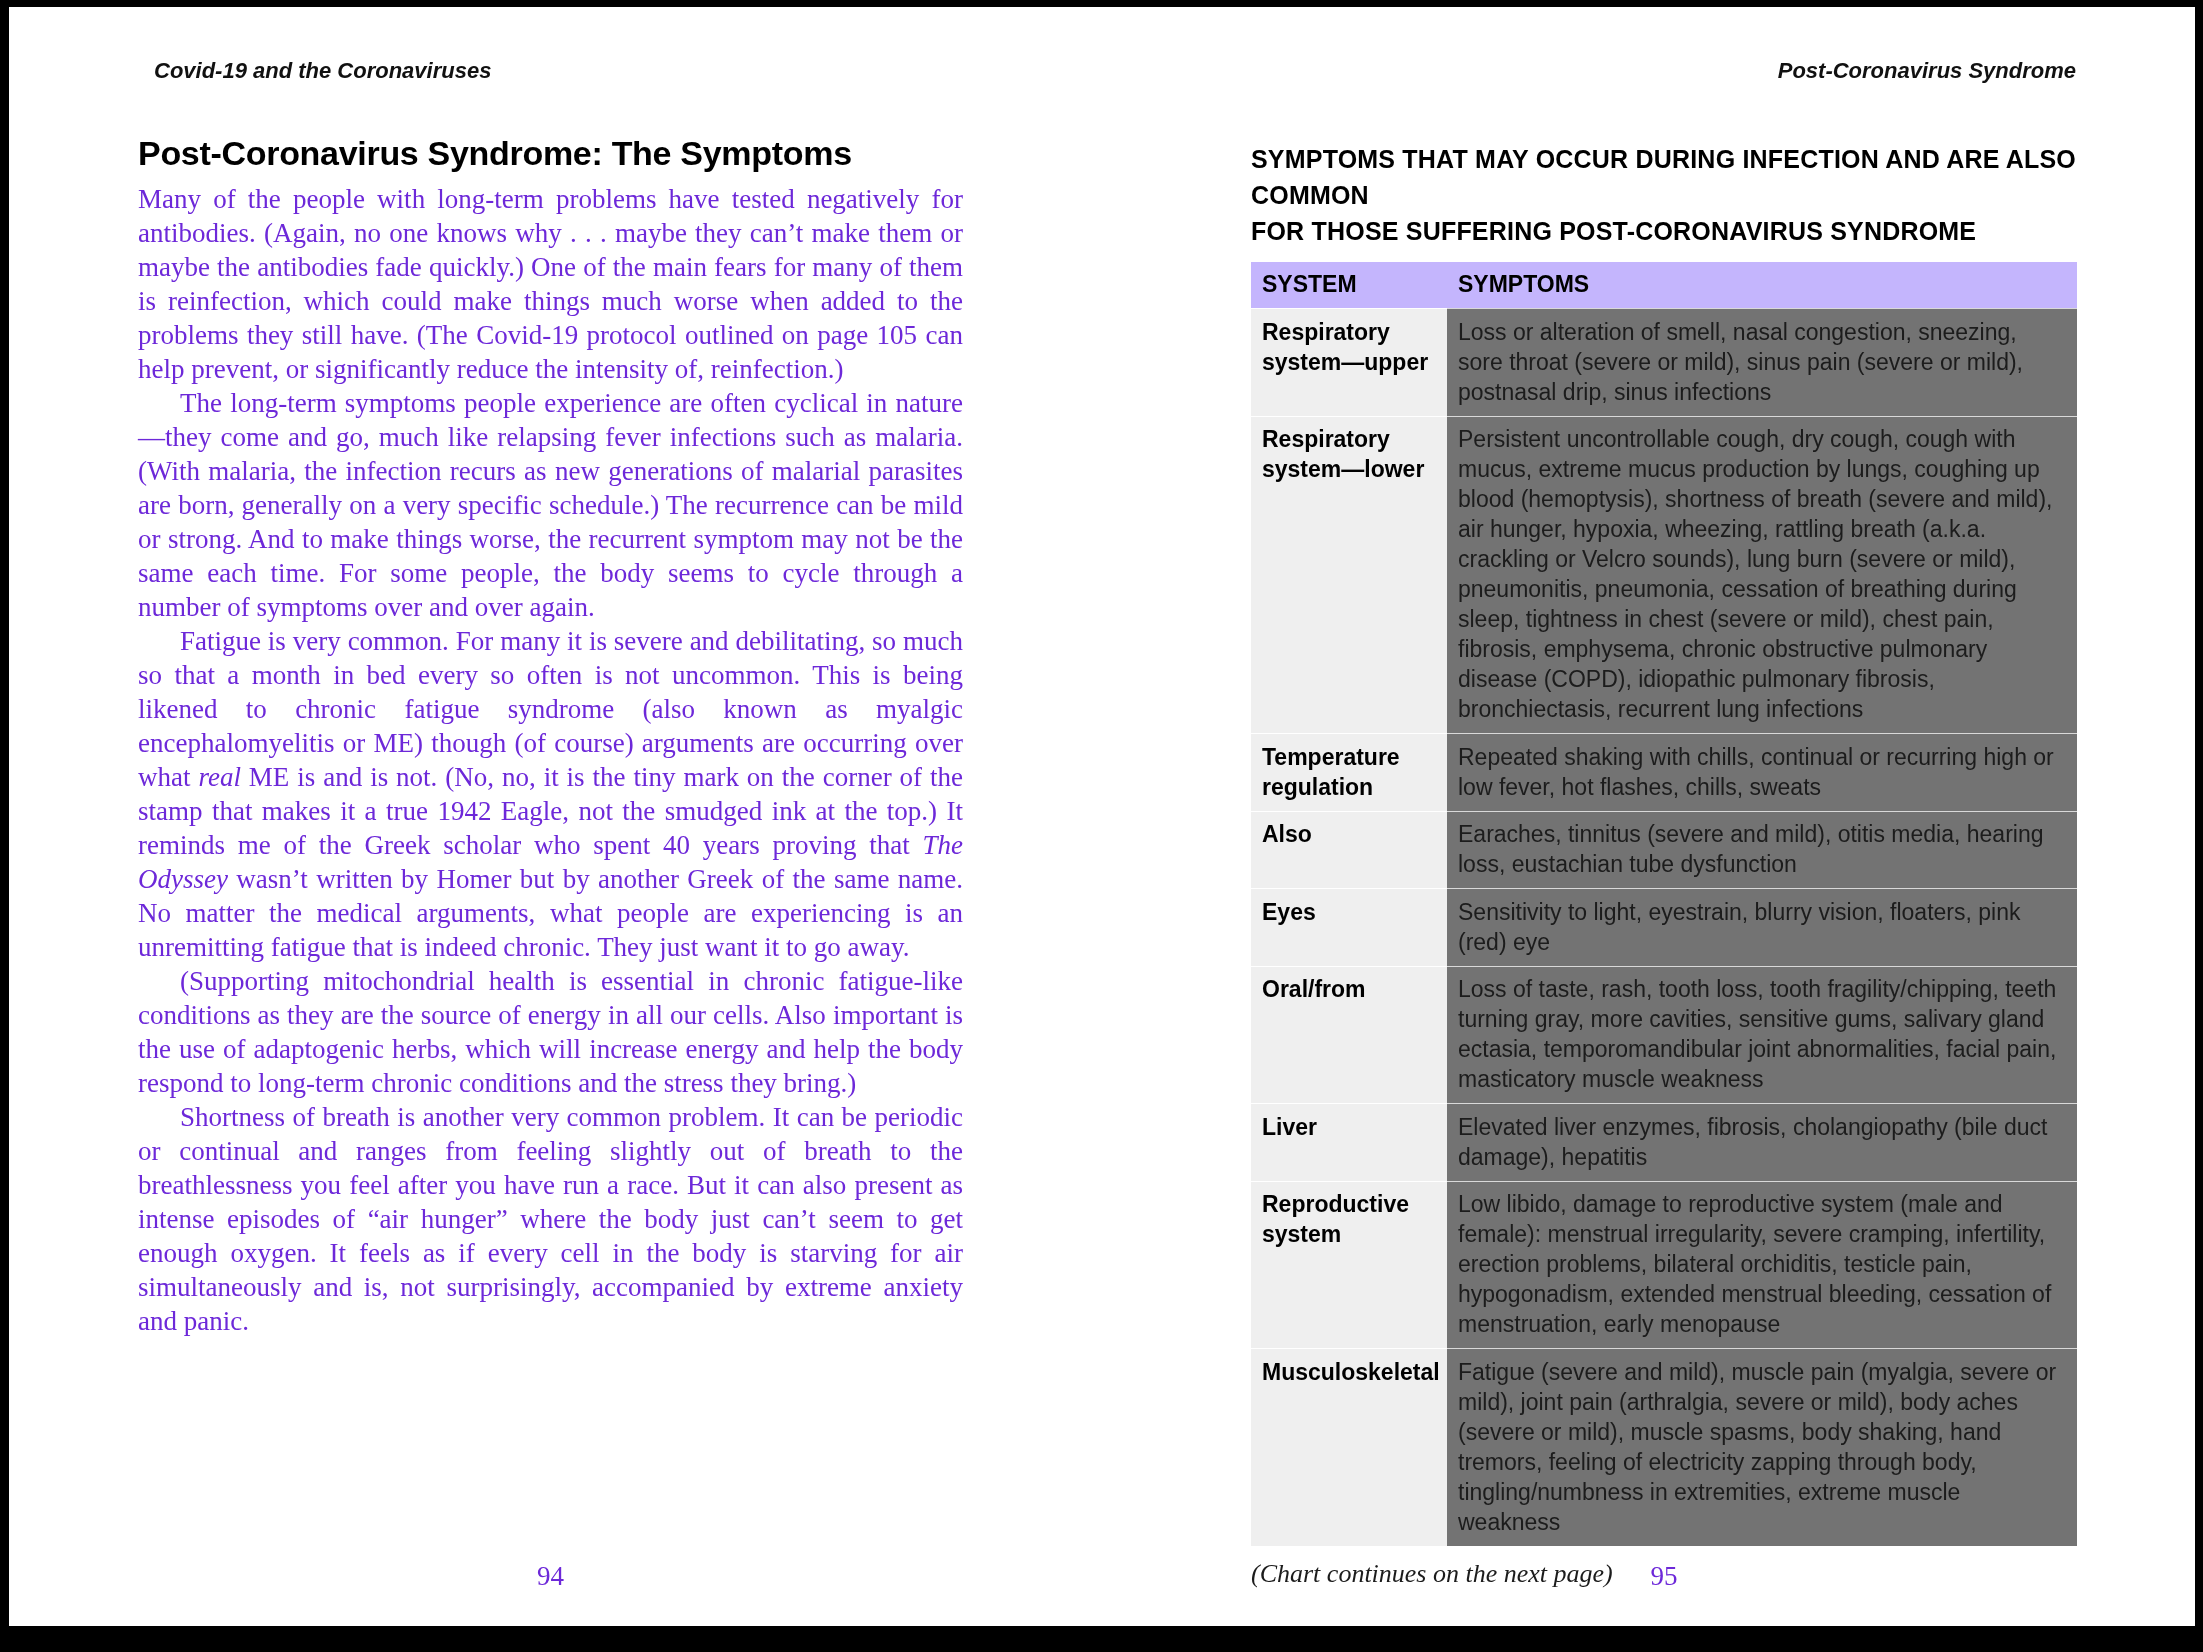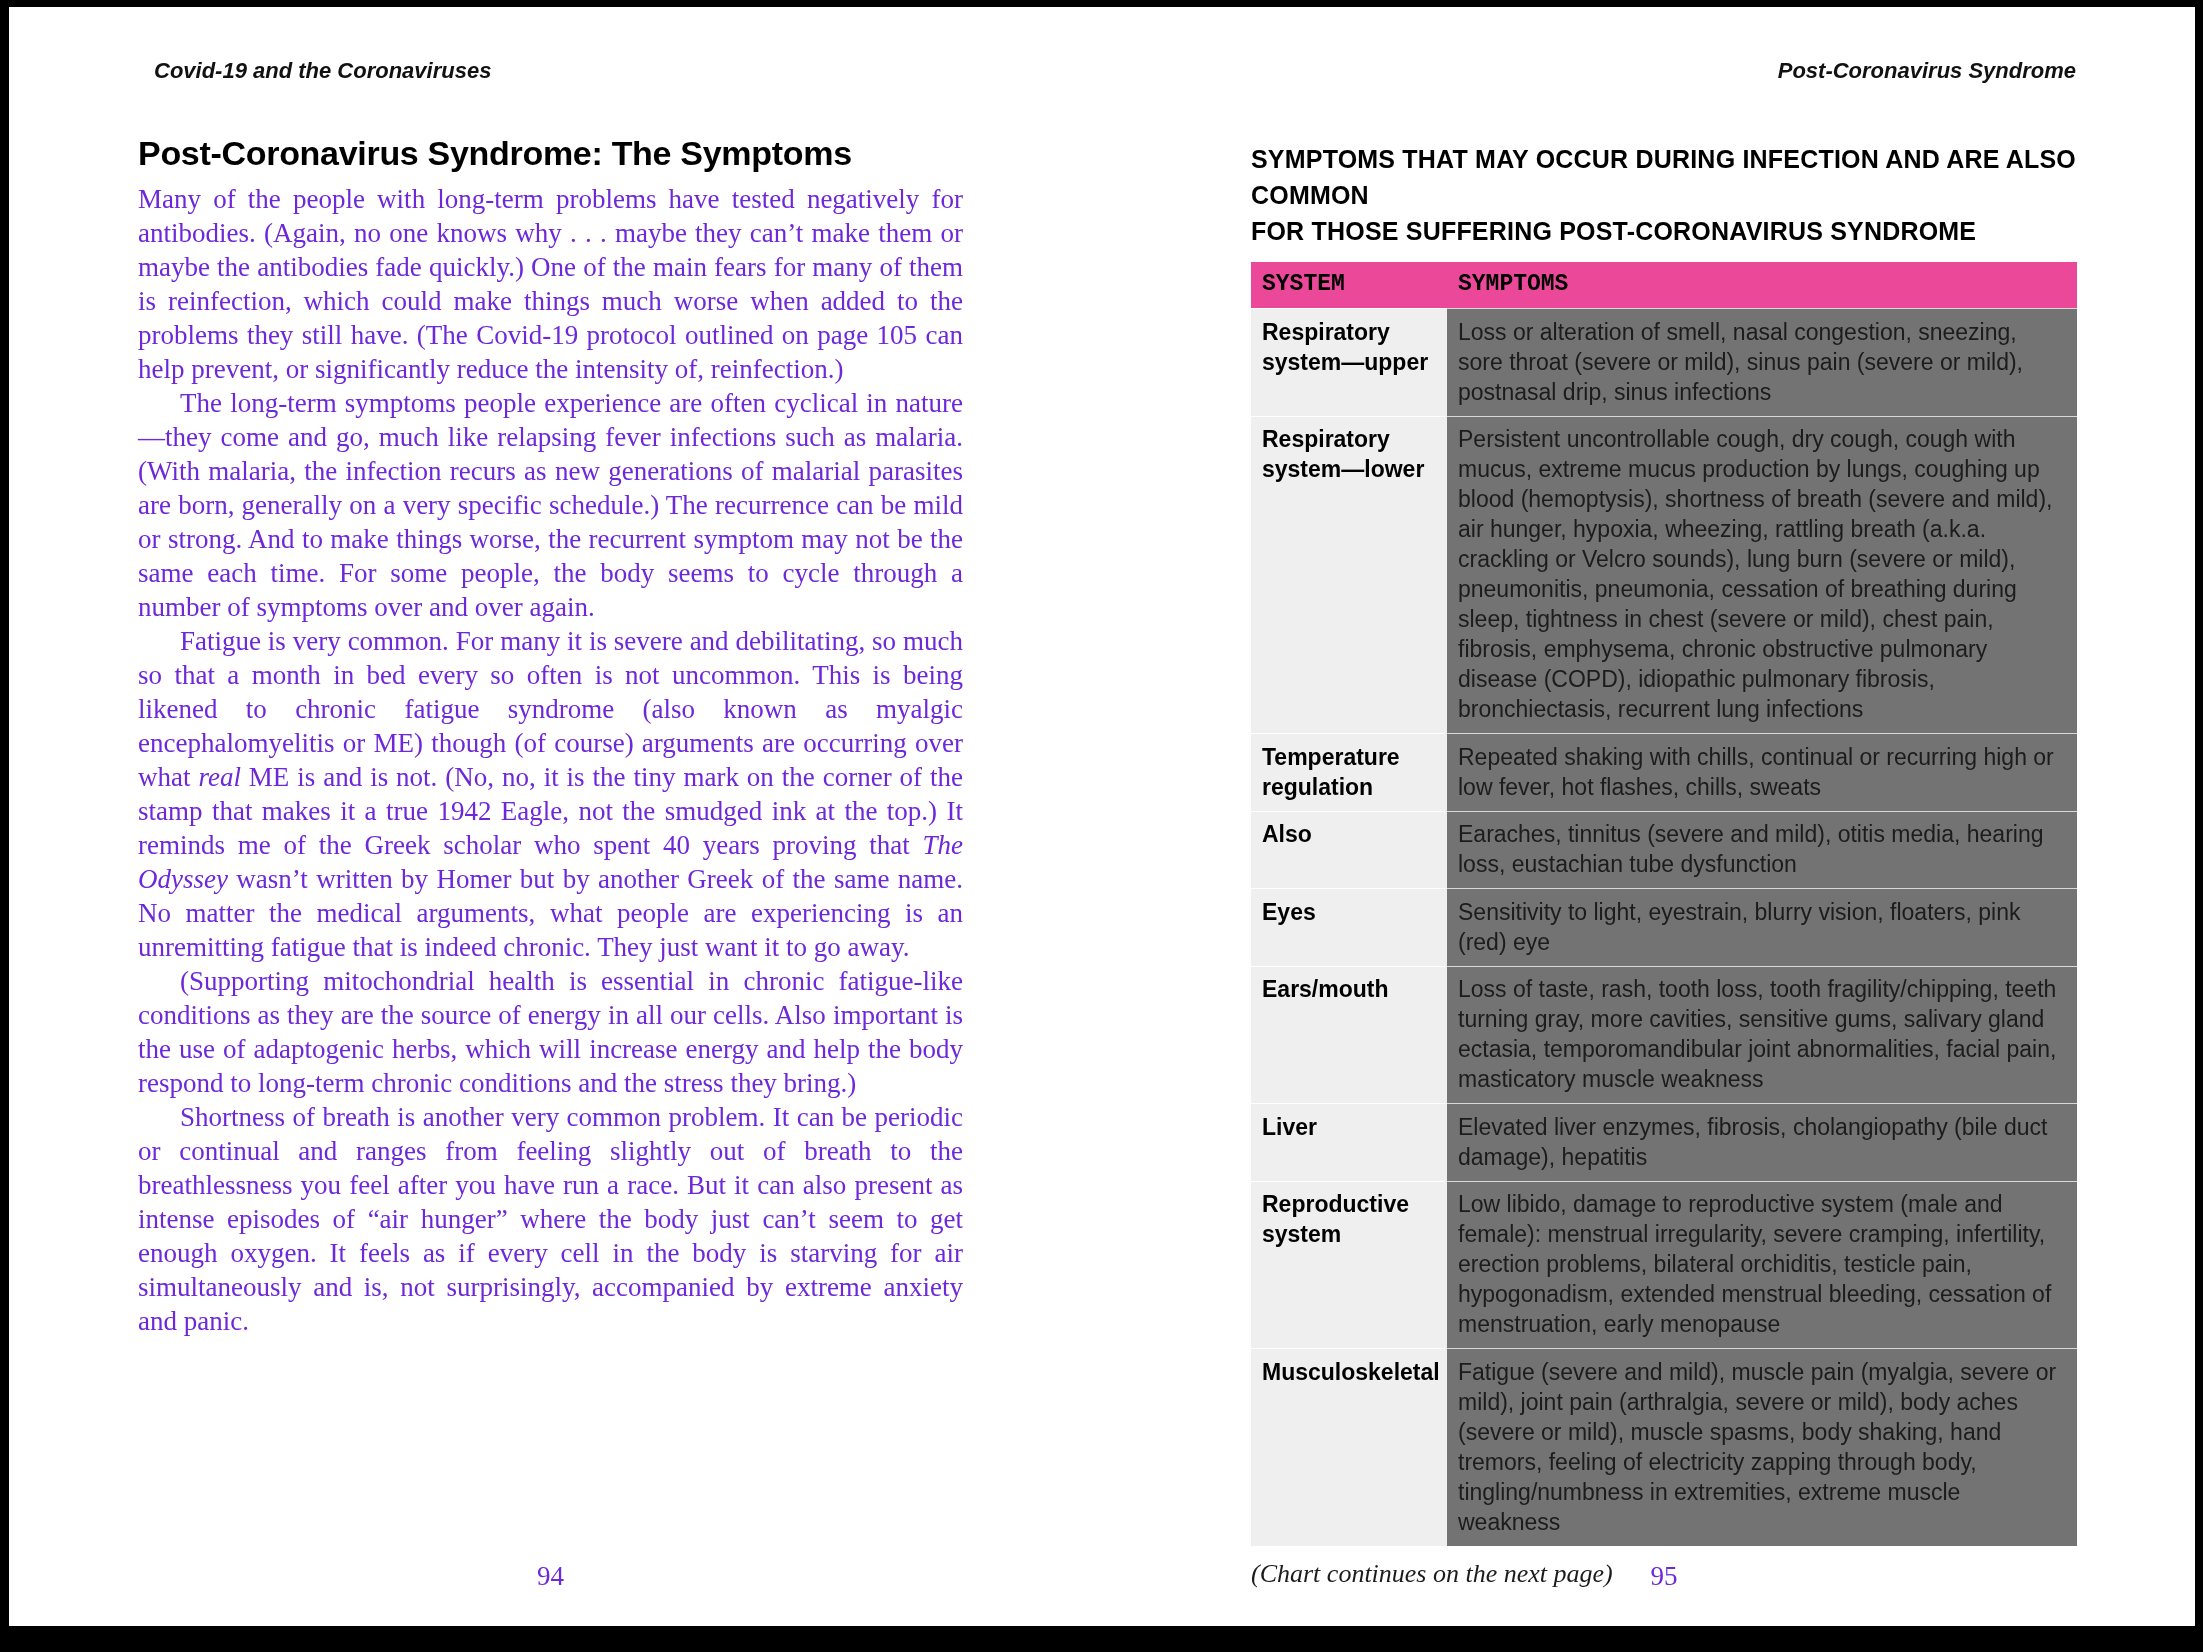--- a/index.html
+++ b/index.html
@@ -52,22 +52,22 @@
   table.symptoms {
     border-collapse: collapse; width: 100%;
     font-size: 23px; line-height: 30px; color: #1c1c1c;
     table-layout: fixed;
   }
   table.symptoms th, table.symptoms td {
     vertical-align: top; text-align: left;
     padding: 7.3px 11px 9.2px 11px;
   }
   th.sys-head, th.sym-head {
-    background: #ec4899; font-weight: bold; font-size: 23px;
-    padding-top: 9.2px; padding-bottom: 9.2px; color: #000; font-family: Liberation Mono, monospace;
+    background: #c4b5fd; font-weight: bold; font-size: 23px;
+    padding-top: 9.2px; padding-bottom: 9.2px; color: #000;
   }
   col.sys-col { width: 196px; }
   td.sys-cell {
     background: #efefef; font-weight: bold; color: #000;
     border-top: 1.8px solid #ffffff;
     padding-right: 5.5px;
   }
   td.sym-cell {
     background: #737373;
     border-top: 0.9px solid #d9d9d9;
@@ -137,21 +137,21 @@
           </tr>
           <tr>
             <td class="sys-cell">Also</td>
             <td class="sym-cell">Earaches, tinnitus (severe and mild), otitis media, hearing loss, eustachian tube dysfunction</td>
           </tr>
           <tr>
             <td class="sys-cell">Eyes</td>
             <td class="sym-cell">Sensitivity to light, eyestrain, blurry vision, floaters, pink (red) eye</td>
           </tr>
           <tr>
-            <td class="sys-cell">Ears/mouth</td>
+            <td class="sys-cell">Oral/from</td>
             <td class="sym-cell">Loss of taste, rash, tooth loss, tooth fragility/chipping, teeth turning gray, more cavities, sensitive gums, salivary gland ectasia, temporomandibular joint abnormalities, facial pain, masticatory muscle weakness</td>
           </tr>
           <tr>
             <td class="sys-cell">Liver</td>
             <td class="sym-cell">Elevated liver enzymes, fibrosis, cholangiopathy (bile duct damage), hepatitis</td>
           </tr>
           <tr>
             <td class="sys-cell">Reproductive system</td>
             <td class="sym-cell">Low libido, damage to reproductive system (male and female): menstrual irregularity, severe cramping, infertility, erection problems, bilateral orchiditis, testicle pain, hypogonadism, extended menstrual bleeding, cessation of menstruation, early menopause</td>
           </tr>

